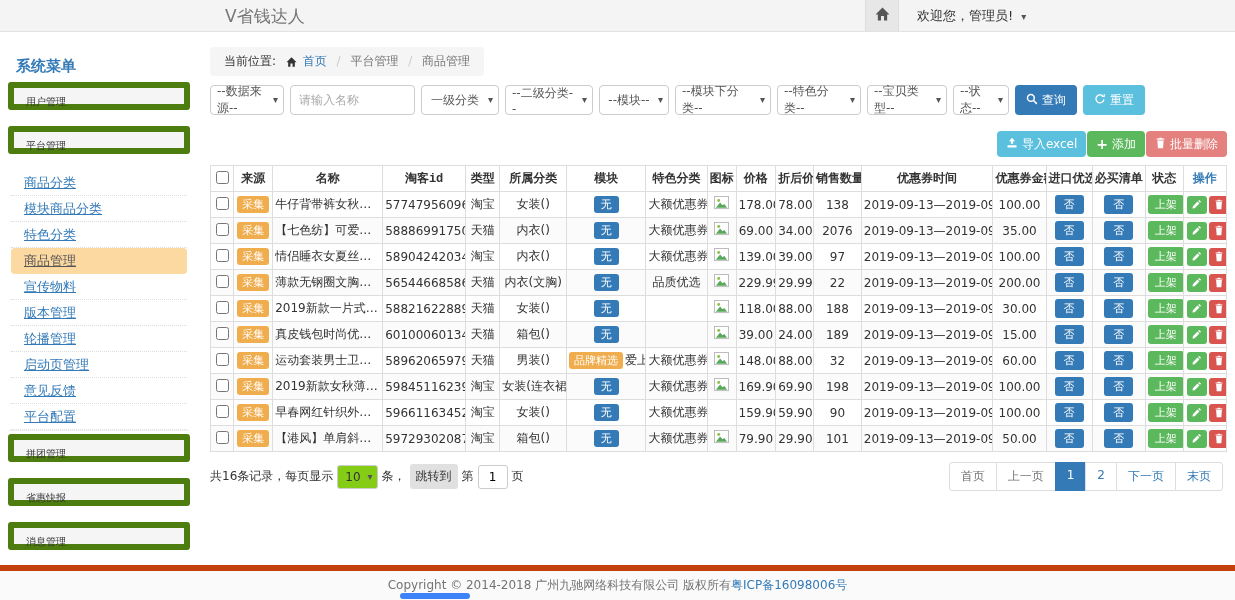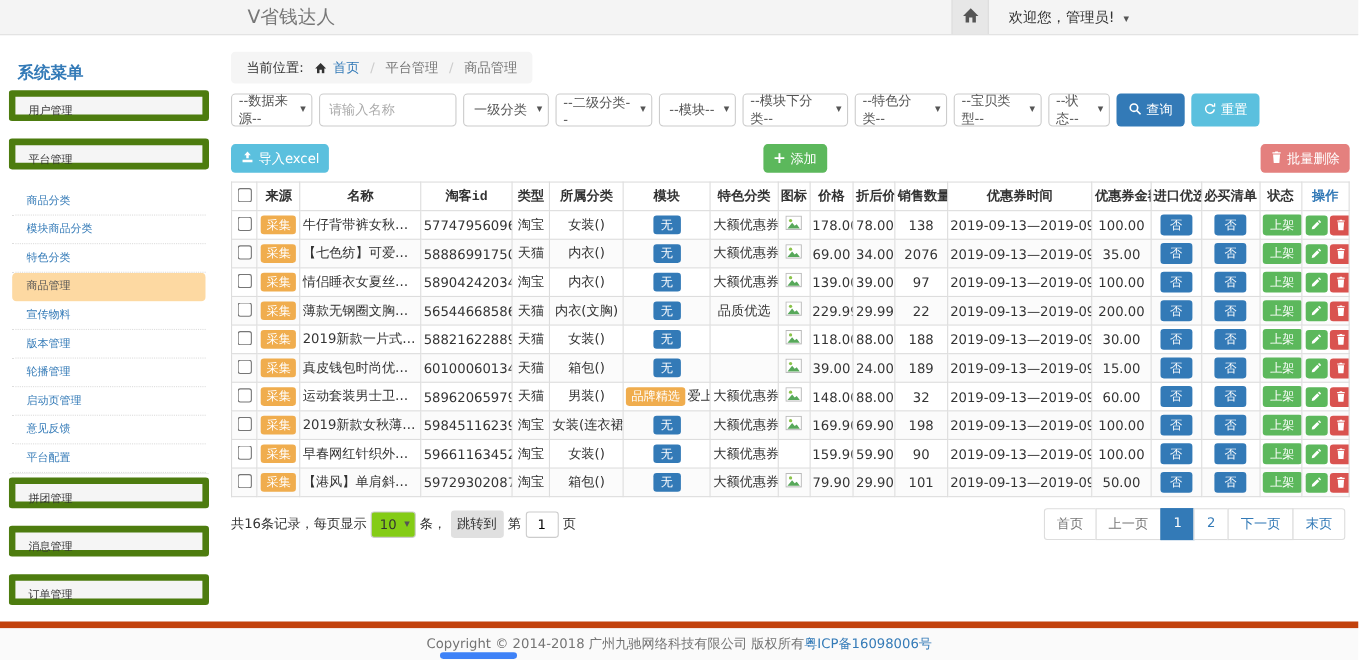--- a/index.html
+++ b/index.html
@@ -15,22 +15,22 @@
     display:flex; align-items:center; justify-content:center; cursor:pointer; }
   .welcome { margin-left:18px; font-size:13px; color:#333; cursor:pointer; }
   .welcome .caret { color:#555; font-size:10px; margin-left:4px; }
 
   
   .sidebar { position:absolute; left:8px; top:55px; width:182px; bottom:35px; overflow:hidden; }
   .sidebar-title { color:#337ab7; font-weight:bold; font-size:15px; padding:2px 0 6px 8px; }
   .side-group { height:28px; line-height:27px; padding-left:12px; background:#f5f5f5;
     border:6px solid #4d7c0f; border-radius:3px; margin-bottom:16px; font-size:10px; color:#333; cursor:pointer; }
   .side-sub { background:#fff; border-bottom:1px solid #f0f0f0; margin-bottom:3px; padding:0 3px; }
-  .side-sub-item { height:26px; line-height:25px; padding-left:13px; color:#337ab7; font-size:10px;
-    border-bottom:1px dotted #ddd; cursor:pointer; }
+  .side-sub-item { height:26px; line-height:25px; padding-left:13px; color:#337ab7; font-size:13px;
+    border-bottom:1px dotted #ddd; cursor:pointer;text-decoration:underline; }
   .side-sub-item.active { background:#fdd9a2; border-radius:4px; color:#555; border-bottom-color:transparent; }
 
   
   .content { position:absolute; left:210px; right:8px; top:32px; }
   .breadcrumb { display:inline-block; background:#f5f5f5; border-radius:4px; padding:6px 14px;
     font-size:12px; color:#333; margin-top:15px; }
   .breadcrumb .home-link { color:#337ab7; cursor:pointer; }
   .breadcrumb .sep { color:#ccc; margin:0 6px; }
   .breadcrumb .crumb { color:#777; }
   .breadcrumb svg { vertical-align:-2px; margin:0 2px 0 6px; }
@@ -43,21 +43,21 @@
   .select-box .caret { position:absolute; right:5px; top:8px; font-size:10px; color:#555; }
   .filter-input { height:30px; border:1px solid #ccc; border-radius:4px; padding:0 8px; font-size:12px; color:#555;
     font-family:inherit; }
   .filter-input::placeholder { color:#aaa; }
   .btn { border:none; border-radius:4px; color:#fff; font-size:12px; height:30px; padding:0 11px;
     cursor:pointer; display:inline-flex; align-items:center; gap:4px; font-family:inherit; }
   .btn-search { background:#337ab7; }
   .btn-reset { background:#5bc0de; }
 
   
-  .toolbar { display:flex; justify-content:space-between; gap:1px; margin-top:16px; }
+  .toolbar { display:flex; justify-content:flex-end; gap:1px; margin-top:16px; }
   .toolbar .btn { height:26px; padding:0 9px; font-size:12px; }
   .btn-import { background:#5bc0de; }
   .btn-add { background:#5cb85c; }
   .btn-add .plus { font-size:14px; font-weight:bold; line-height:1; }
   .btn-batch-delete { background:#e4807e; }
 
   
   table.grid { width:100%; border-collapse:collapse; margin-top:8px; font-size:12px; color:#333;
     table-layout:fixed; background:#fff; }
   .grid th, .grid td { border:1px solid #ddd; text-align:center; padding:2px 2px; height:26px;
@@ -135,20 +135,21 @@
           <div class="side-sub-item">特色分类</div>
           <div class="side-sub-item active">商品管理</div>
           <div class="side-sub-item">宣传物料</div>
           <div class="side-sub-item">版本管理</div>
           <div class="side-sub-item">轮播管理</div>
           <div class="side-sub-item">启动页管理</div>
           <div class="side-sub-item">意见反馈</div>
           <div class="side-sub-item">平台配置</div>
         </div>
         <div class="side-group">拼团管理</div>
+        <div class="side-group">省惠快报</div>
         <div class="side-group">消息管理</div>
         <div class="side-group">订单管理</div>
         <div class="side-group">兑换管理</div>
         <div class="side-group">提现管理</div>
       </div>
   </div>
 
   <div class="content">
 
     <div class="breadcrumb">

